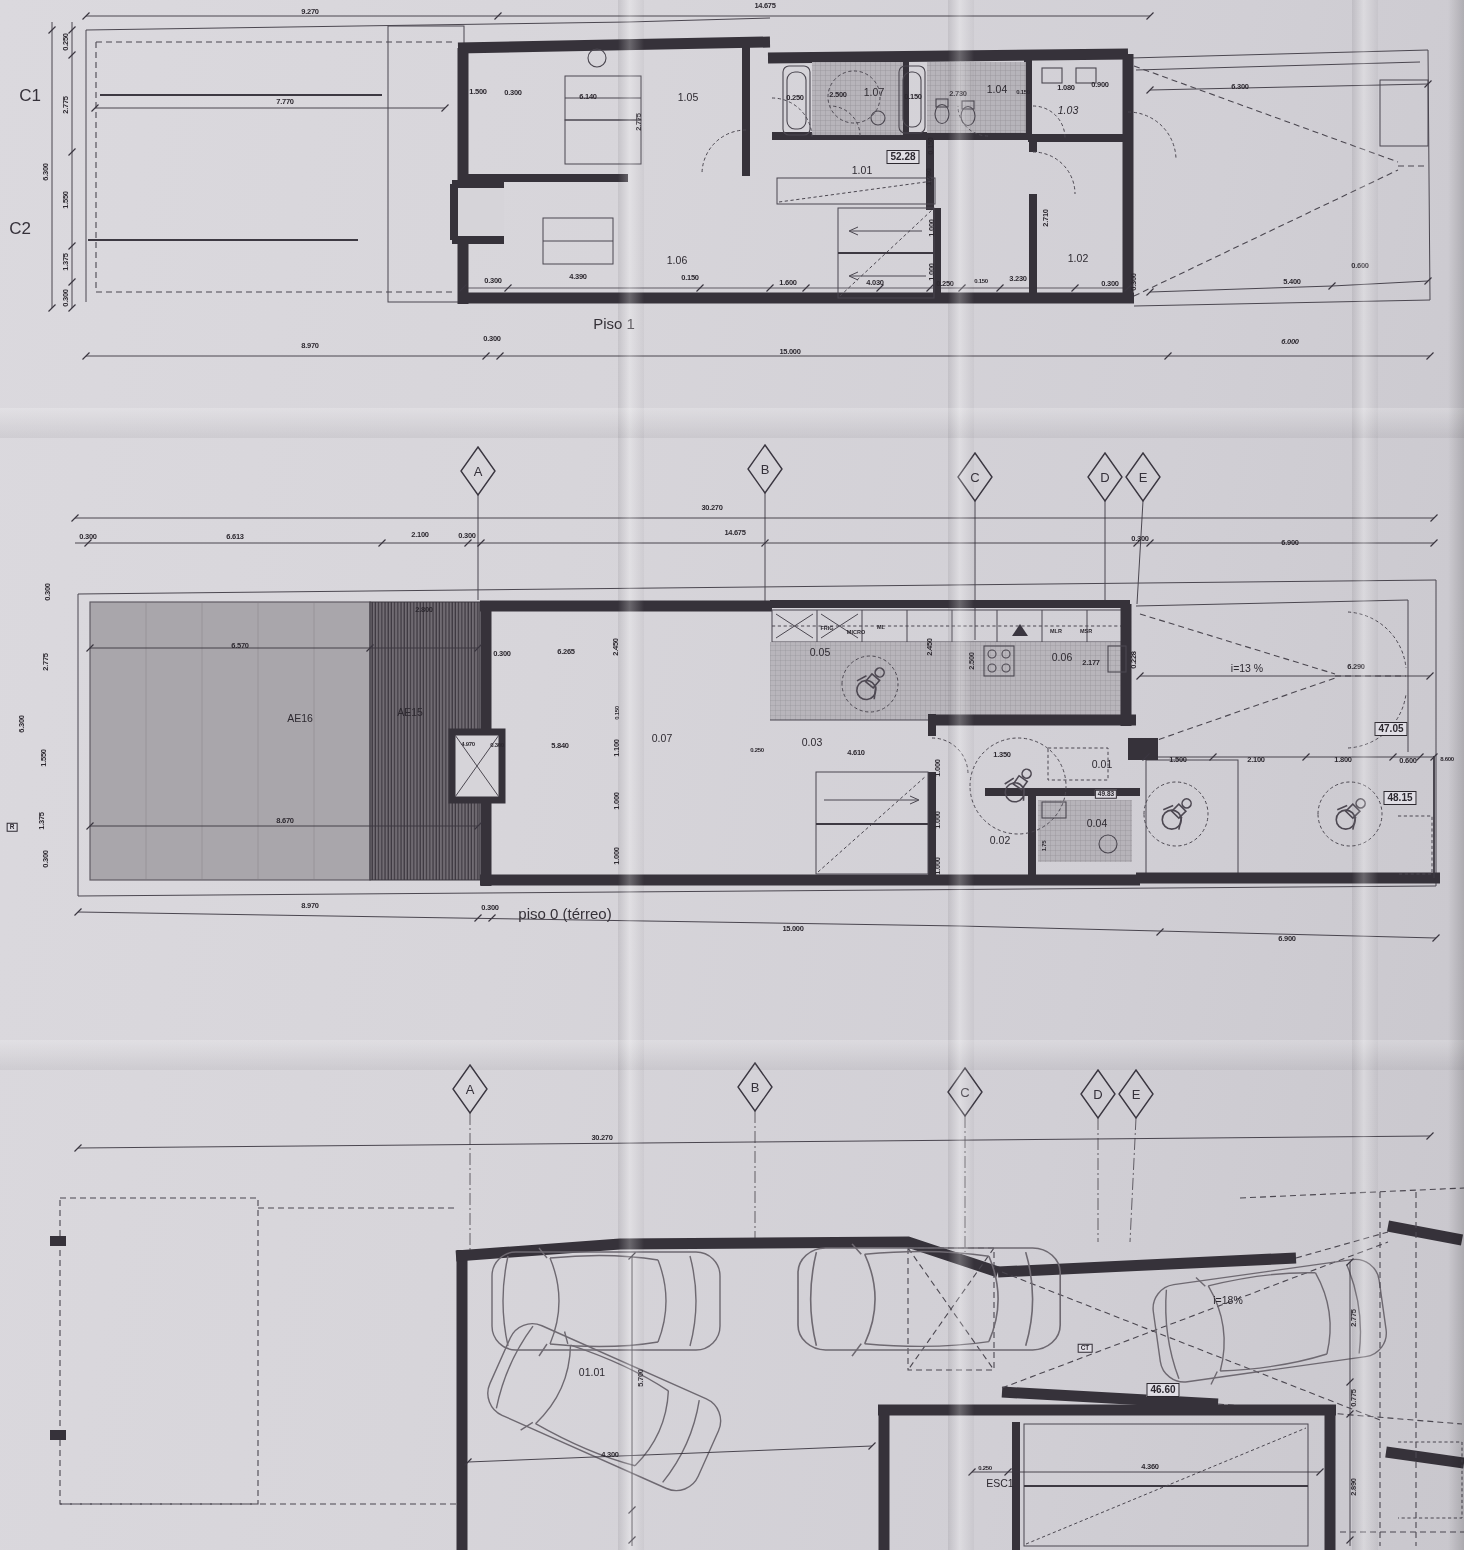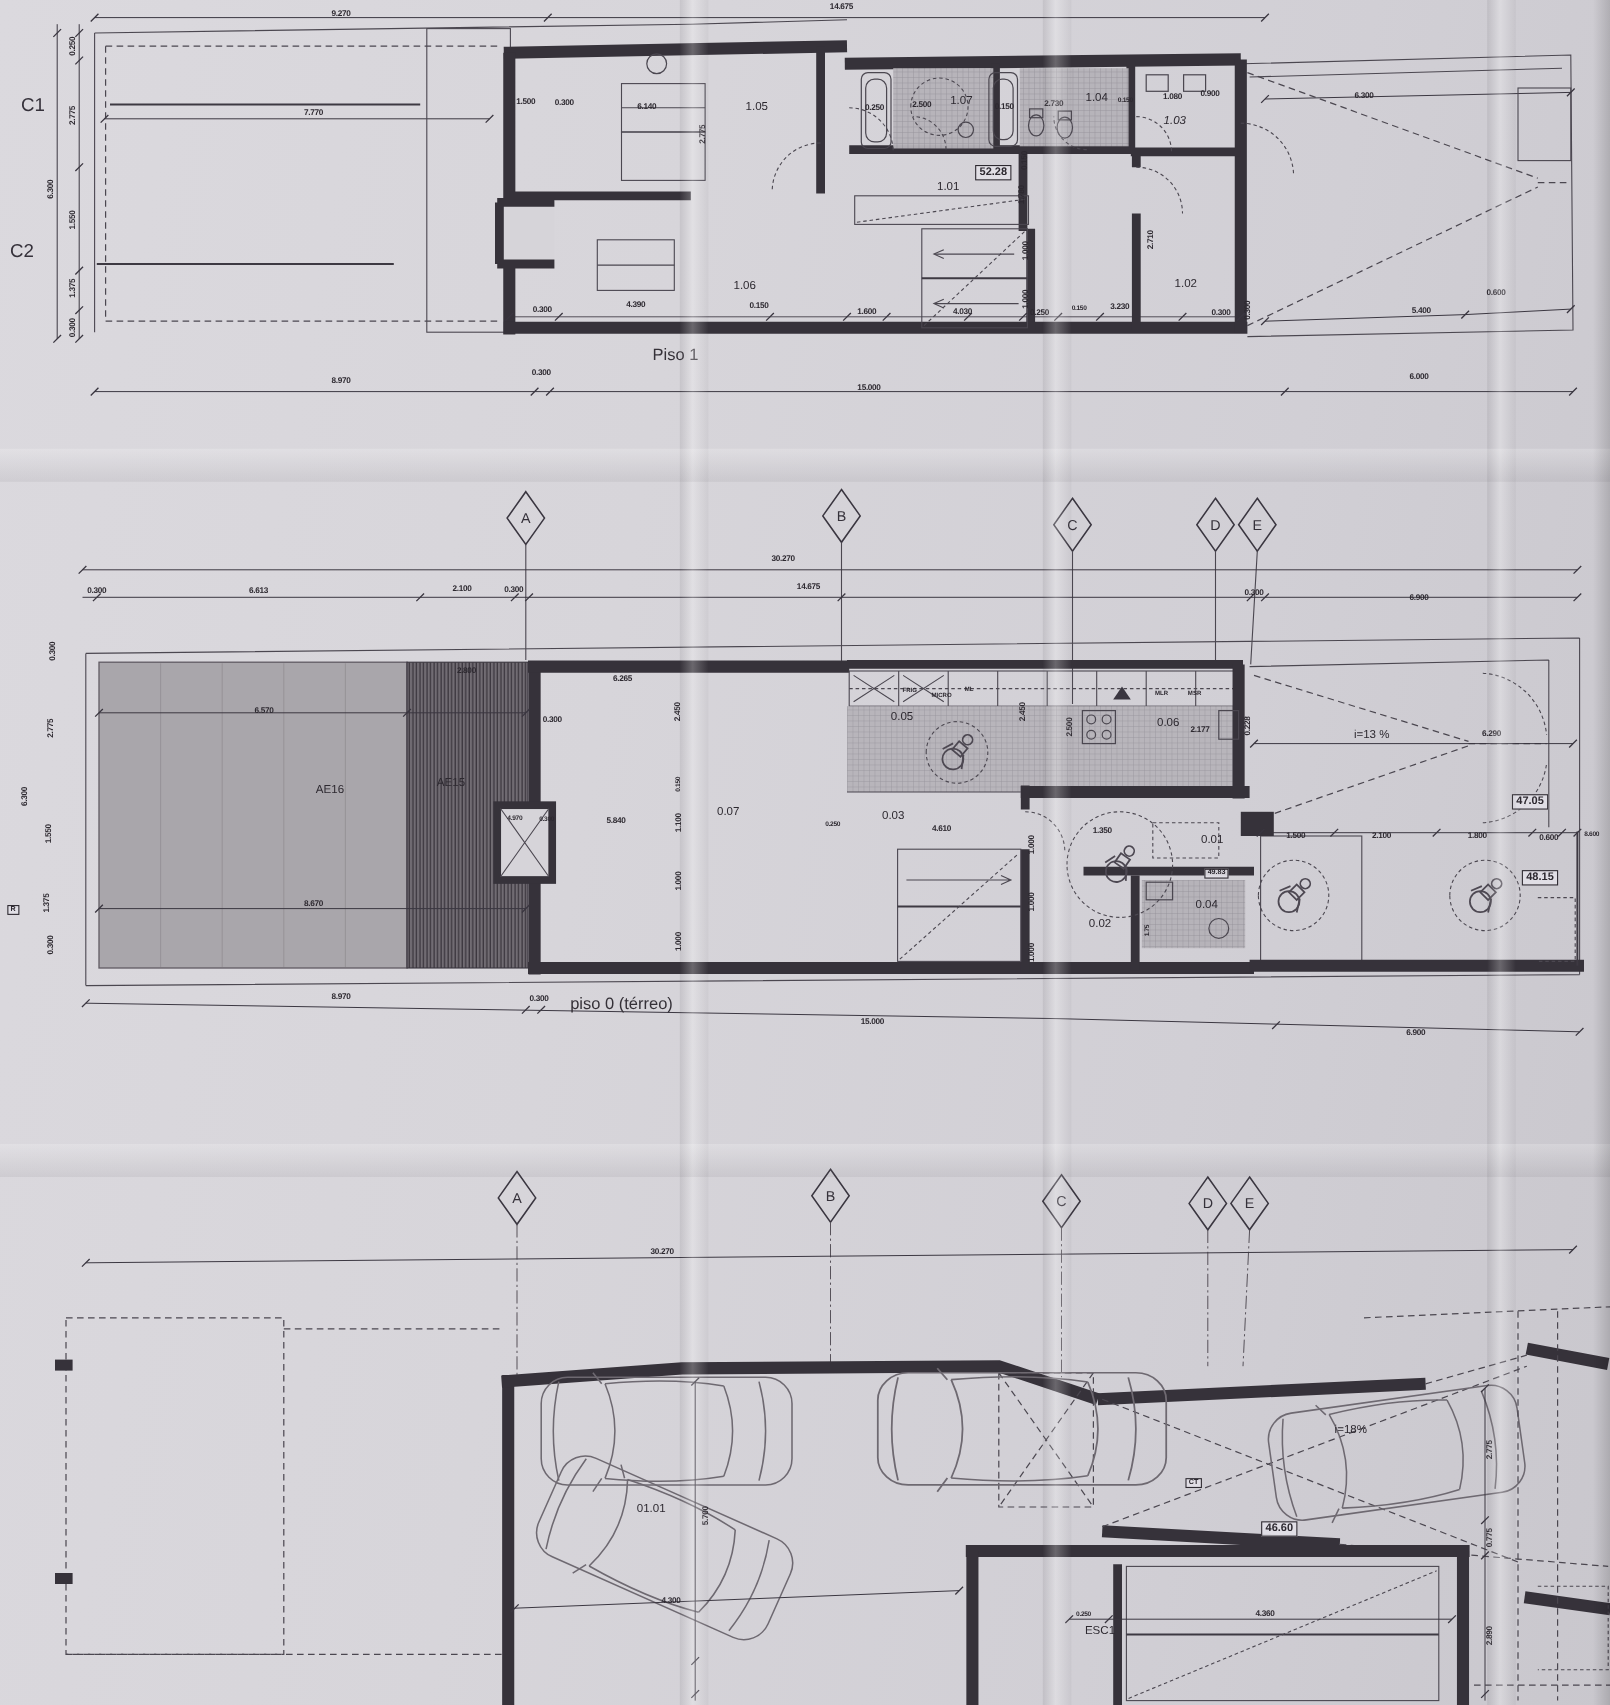--- a/index.html
+++ b/index.html
@@ -344,36 +344,36 @@
       <span class="lb lb-tiny" style="left: 981px; top: 281px;">0.150</span>
       <span class="lb lb-dim" style="left: 1018px; top: 279px;">3.230</span>
       <span class="lb lb-dim" style="left: 1110px; top: 284px;">0.300</span>
       <span class="lb lb-dim" style="left: 1240px; top: 87px;">6.300</span>
       <span class="lb lb-dim" style="left: 1292px; top: 282px;">5.400</span>
       <span class="lb lb-dim" style="left: 1360px; top: 266px;">0.600</span>
       <span class="lb lb-dim rot" style="left: 1134px; top: 282px;">0.300</span>
       <span class="lb lb-dim" style="left: 310px; top: 346px;">8.970</span>
       <span class="lb lb-dim" style="left: 492px; top: 339px;">0.300</span>
       <span class="lb lb-dim" style="left: 790px; top: 352px;">15.000</span>
-      <span class="lb lb-dim" style="left: 1290px; top: 342px;">6.000</span>
+      <span class="lb lb-dim" style="left: 1290px; top: 342px; font-style: italic;">6.000</span>
       <span class="lb lb-title" style="left: 614px; top: 323px;">Piso 1</span>
       <span class="lb lb-room" style="left: 300px; top: 718px;">AE16</span>
       <span class="lb lb-room" style="left: 410px; top: 712px;">AE15</span>
       <span class="lb lb-dim" style="left: 240px; top: 646px;">6.570</span>
       <span class="lb lb-dim" style="left: 424px; top: 610px;">2.800</span>
       <span class="lb lb-dim" style="left: 285px; top: 821px;">8.670</span>
       <span class="lb lb-boxtiny" style="left: 12px; top: 827px;">R</span>
       <span class="lb lb-dim rot" style="left: 48px; top: 592px;">0.300</span>
       <span class="lb lb-dim rot" style="left: 46px; top: 662px;">2.775</span>
       <span class="lb lb-dim rot" style="left: 22px; top: 724px;">6.300</span>
       <span class="lb lb-dim rot" style="left: 44px; top: 758px;">1.550</span>
       <span class="lb lb-dim rot" style="left: 42px; top: 821px;">1.375</span>
       <span class="lb lb-dim rot" style="left: 46px; top: 859px;">0.300</span>
       <span class="lb lb-dim" style="left: 502px; top: 654px;">0.300</span>
-      <span class="lb lb-dim" style="left: 566px; top: 617px;">6.265</span>
+      <span class="lb lb-dim" style="left: 566px; top: 652px;">6.265</span>
       <span class="lb lb-dim rot" style="left: 616px; top: 647px;">2.450</span>
       <span class="lb lb-tiny rot" style="left: 617px; top: 713px;">0.150</span>
       <span class="lb lb-dim rot" style="left: 617px; top: 748px;">1.100</span>
       <span class="lb lb-dim rot" style="left: 617px; top: 801px;">1.000</span>
       <span class="lb lb-dim rot" style="left: 617px; top: 856px;">1.000</span>
       <span class="lb lb-room" style="left: 662px; top: 738px;">0.07</span>
       <span class="lb lb-dim" style="left: 560px; top: 746px;">5.840</span>
       <span class="lb lb-tiny" style="left: 468px; top: 744px;">4.970</span>
       <span class="lb lb-tiny" style="left: 497px; top: 745px;">0.300</span>
       <span class="lb lb-room" style="left: 820px; top: 652px;">0.05</span>

